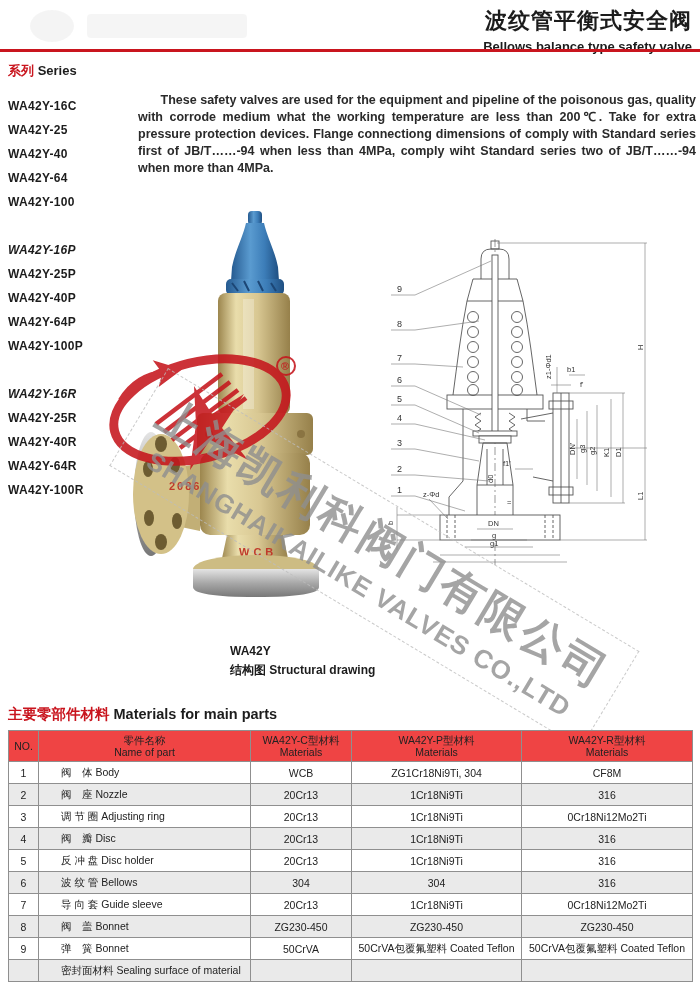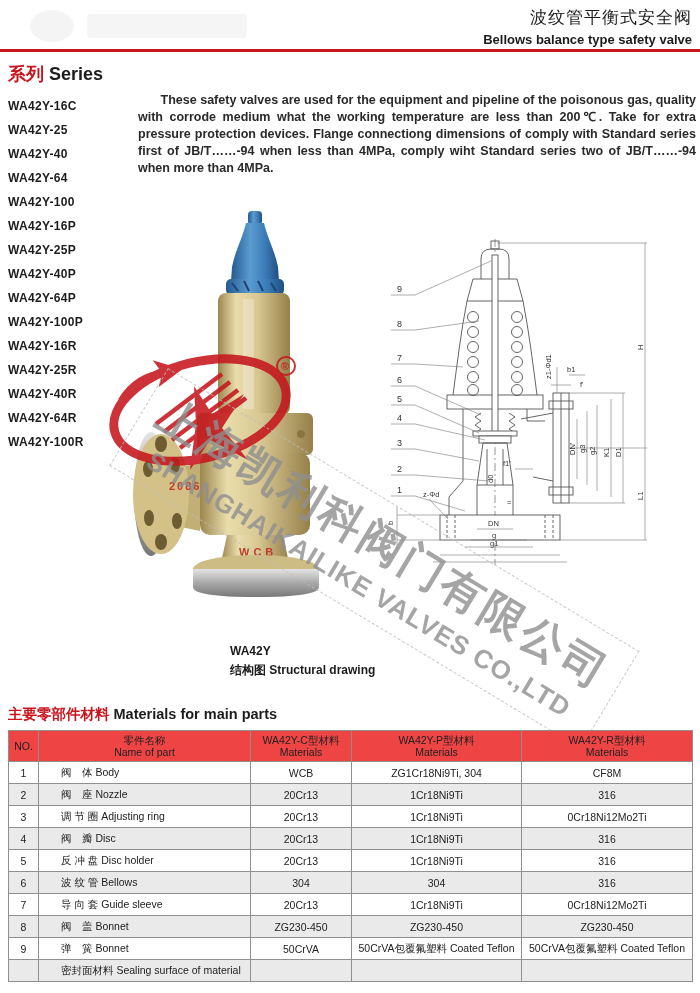--- a/index.html
+++ b/index.html
@@ -5,30 +5,30 @@
   html,body{margin:0;padding:0;background:#ffffff;}
   .page{position:relative;width:700px;height:993px;background:#ffffff;overflow:hidden;
         font-family:"Liberation Sans",sans-serif;color:#1c1c1c;}
   .abs{position:absolute;}
 
   
   .ghost-logo{left:12px;top:8px;width:250px;height:38px;opacity:.05;}
   .ghost-blob1{position:absolute;left:18px;top:2px;width:44px;height:32px;background:#444;border-radius:50%;}
   .ghost-blob2{position:absolute;left:75px;top:6px;width:160px;height:24px;background:#555;border-radius:4px;}
   .titles{right:8px;top:6px;text-align:right;}
-  .title-zh{font-size:17px;font-weight:normal;letter-spacing:1px;}
+  .title-zh{font-size:22px;font-weight:bold;letter-spacing:1px;}
   .title-en{font-size:13px;font-weight:600;margin-top:3px;}
   .red-rule{left:0;top:49px;width:700px;height:3px;background:#c9151e;}
 
   
-  .series-heading{left:8px;top:62px;font-size:18px;font-weight:bold;}
+  .series-heading{left:8px;top:62px;font-size:13px;font-weight:bold;}
   .red-txt{color:#c9151e;}
   .series-list{left:8px;top:94px;width:125px;}
   .series-item{font-size:12px;font-weight:bold;height:24px;line-height:24px;letter-spacing:.3px;}
-  .series-item.gap{}
+  .series-item.gap{margin-top:24px;font-style:italic;}
 
   
   .desc{left:138px;top:92px;width:558px;font-size:12.5px;line-height:17px;text-align:justify;}
   .desc-zh{font-weight:bold;text-indent:2em;}
   .desc-en{font-weight:600;text-indent:1.8em;color:#2a2a2a;}
 
   
   .caption{left:230px;top:642px;width:280px;font-size:12px;line-height:19px;font-weight:600;}
 
   .watermark{left:168px;top:368px;width:520px;transform:rotate(31deg);transform-origin:0 0;

